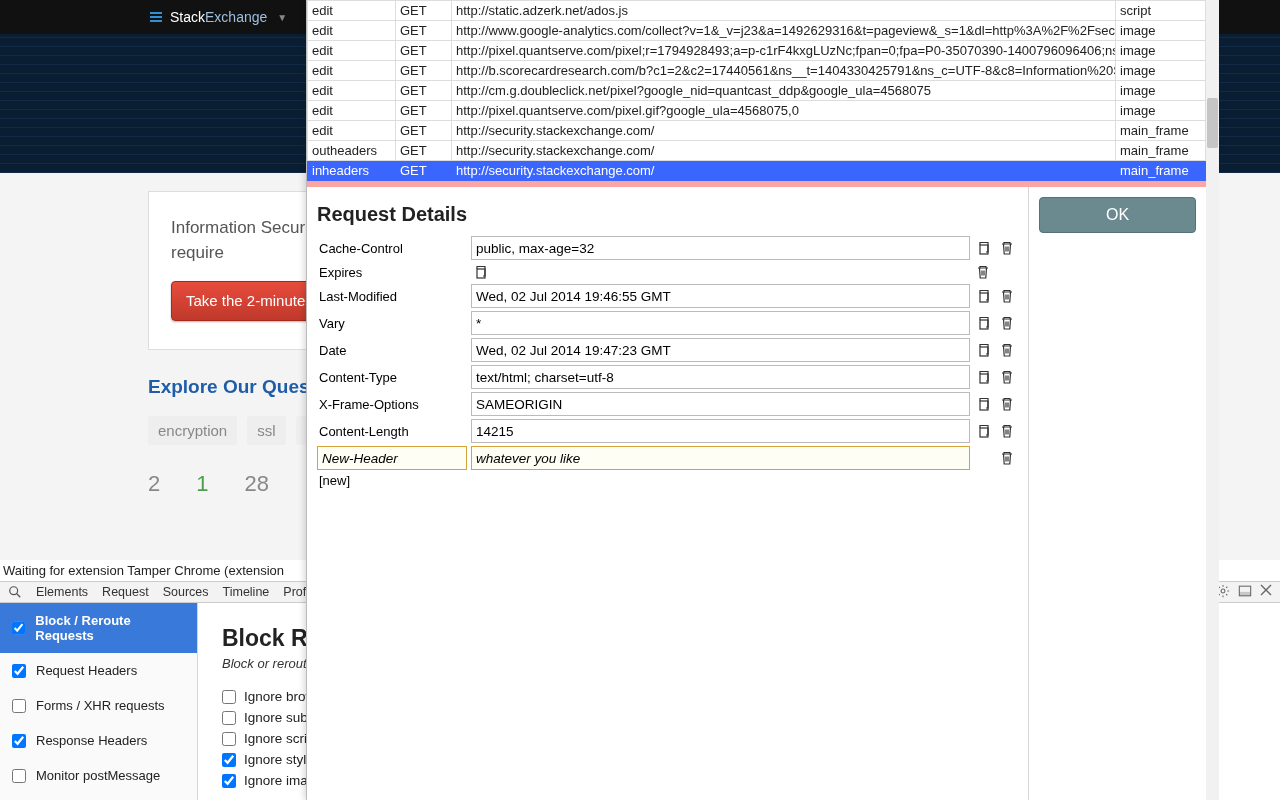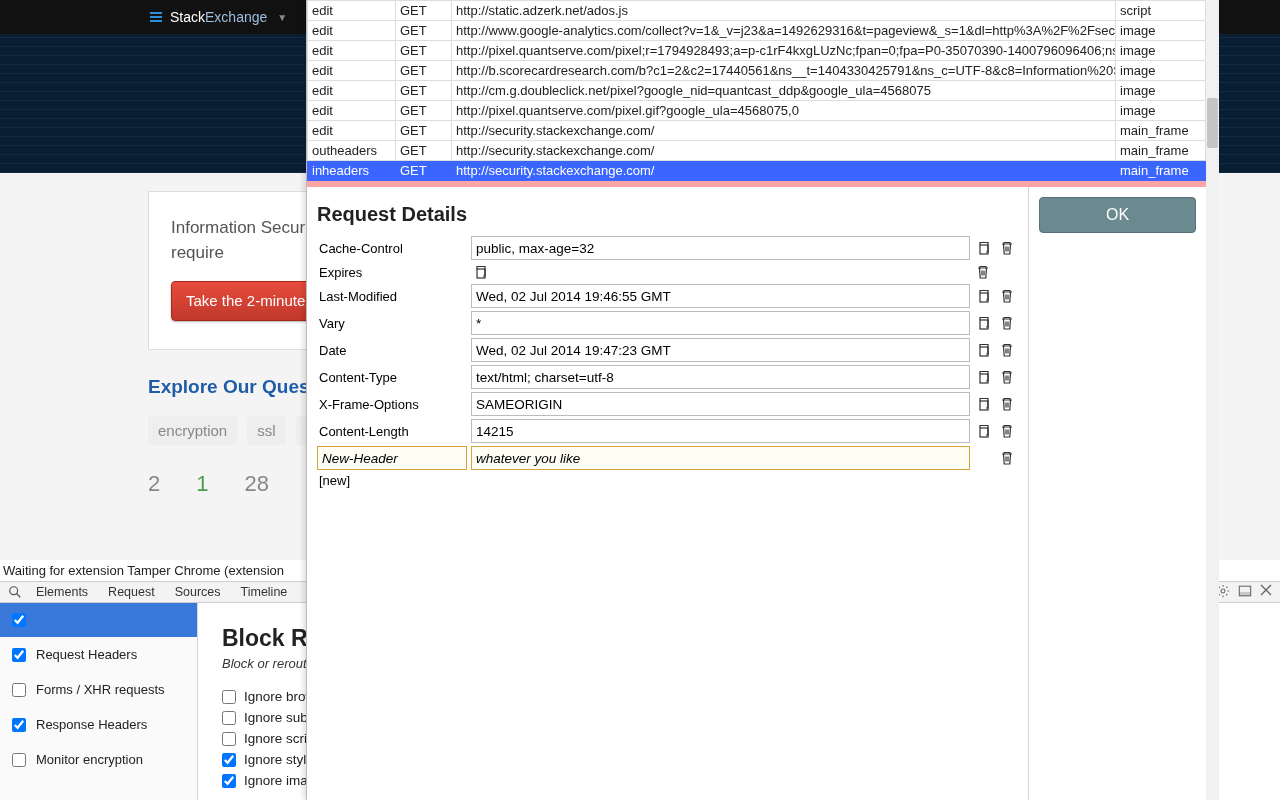--- a/index.html
+++ b/index.html
@@ -168,21 +168,21 @@
 </div>
 <div class="se-wait-wrap">
   <div class="se-wait">Waiting for extension Tamper Chrome (extension</div>
 </div>
 
 <div class="dt-toolbar">
   <svg class="mag" viewBox="0 0 16 16">
       <circle cx="6.5" cy="6.5" r="4.5" fill="none" stroke="#555" stroke-width="1.4"></circle>
       <line x1="10" y1="10" x2="14" y2="14" stroke="#555" stroke-width="1.4"></line>
     </svg>
-  <span id="dt-tabs" style="display:flex;gap:20px;">
+  <span id="dt-tabs" style="display:flex;gap:14px;">
       <span>Elements</span>
       <span>Request</span>
       <span>Sources</span>
       <span>Timeline</span>
       <span>Profile</span>
     </span>
   <span class="rt">
     <span>
       <svg width="14" height="14" viewBox="0 0 16 16">
           <circle cx="8" cy="8" r="2.2" fill="none" stroke="#666" stroke-width="1.2"></circle>
@@ -199,36 +199,37 @@
       <svg width="12" height="12" viewBox="0 0 12 12">
           <path d="M1 1l10 10M11 1 1 11" stroke="#666" stroke-width="1.4"></path>
         </svg>
     </span>
   </span>
 </div>
 <div class="dt-body">
   <div class="dt-side" id="dt-side">
       <div class="row sel">
         <input type="checkbox" checked="" style="">
+        <span>Block / Reroute Requests</span>
       </div>
       <div class="row">
         <input type="checkbox" checked="" style="">
         <span>Request Headers</span>
       </div>
       <div class="row">
         <input type="checkbox" style="">
         <span>Forms / XHR requests</span>
       </div>
       <div class="row">
         <input type="checkbox" checked="" style="">
         <span>Response Headers</span>
       </div>
       <div class="row">
         <input type="checkbox" style="">
-        <span>Monitor encryption</span>
+        <span>Monitor postMessage</span>
       </div>
     </div>
   <div class="dt-main">
     <h1>Block R</h1>
     <div class="sub">Block or reroute</div>
     <div id="dt-checks">
         <label class="chk">
           <input type="checkbox" style="">
           <span>Ignore brow</span>
         </label>

